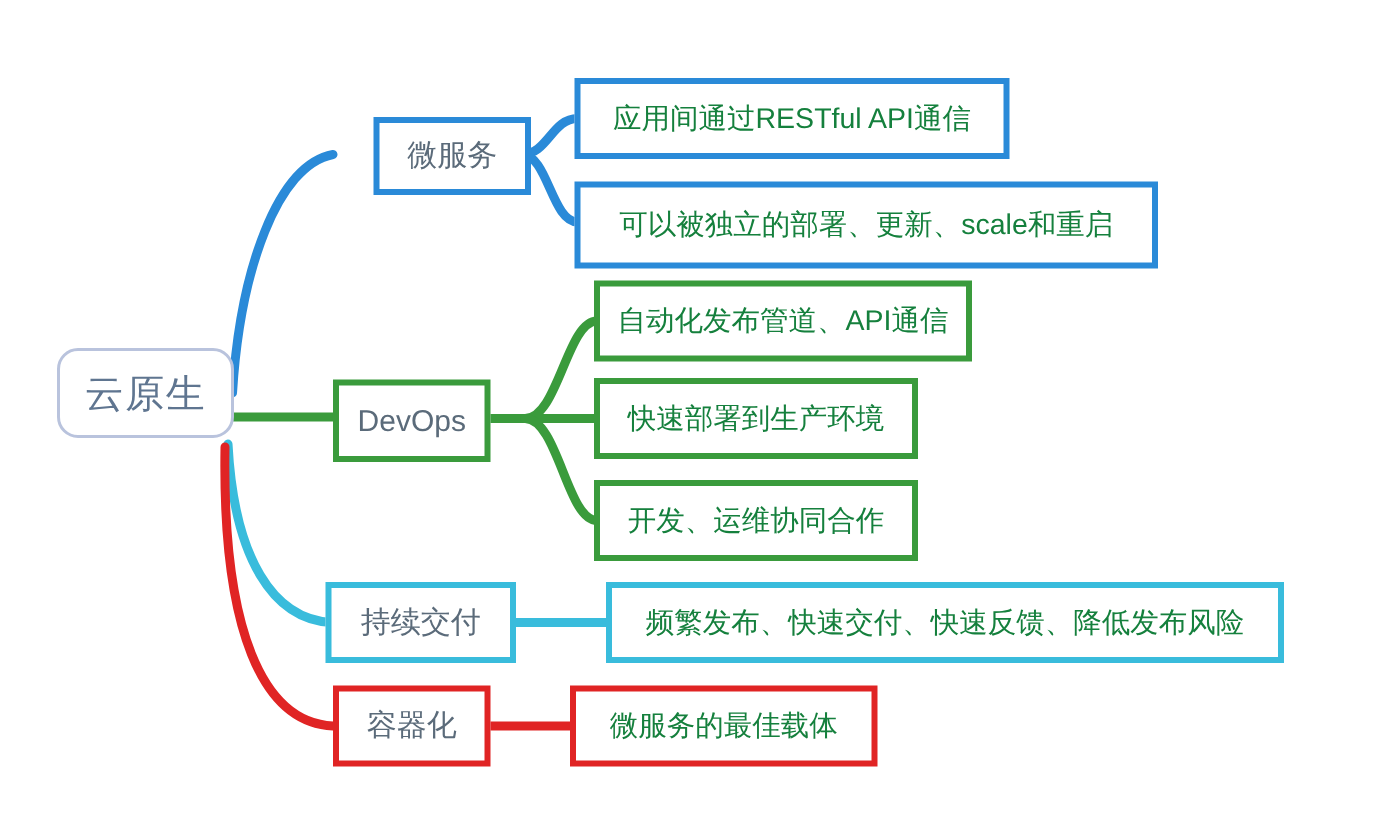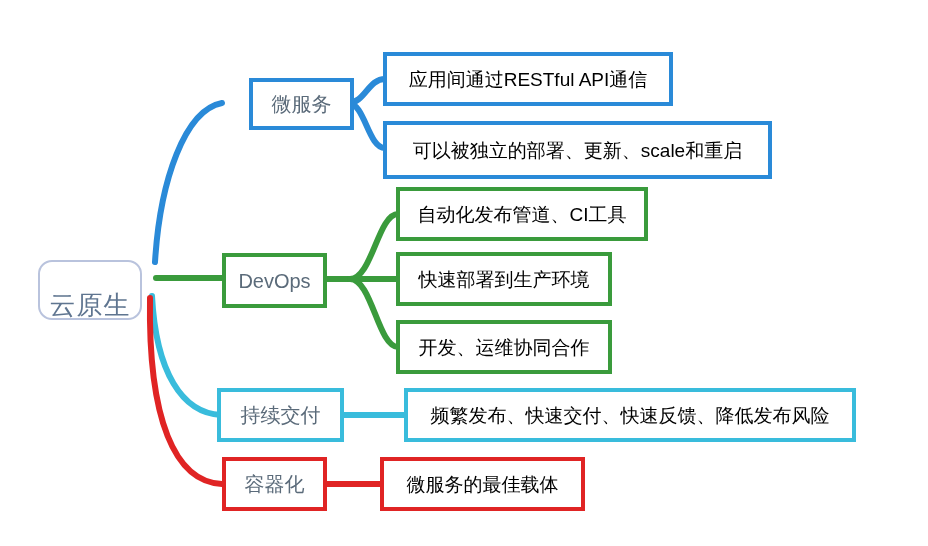--- a/index.html
+++ b/index.html
@@ -55,21 +55,21 @@
   .node-branch {
     border-width: 4px;
     border-style: solid;
     color: #5b6b7a;
     font-size: 20px;
   }
   
   .node-leaf {
     border-width: 4px;
     border-style: solid;
-    color: #000000;
+    color: #15803d;
     font-size: 19px;
   }
   .c-blue   { border-color: #2a8ad8; }
   .c-green  { border-color: #3a9b3c; }
   .c-cyan   { border-color: #39bcdc; }
   .c-red    { border-color: #e02424; text-align: right; }
 </style>
 </head>
 <body>
 
@@ -94,42 +94,42 @@
       <path d="M 350 279 C 372 279 378 214 398 214" stroke="#3a9b3c" stroke-width="6"></path>
       <path d="M 350 279 L 398 279" stroke="#3a9b3c" stroke-width="6"></path>
       <path d="M 350 279 C 372 279 378 347 398 347" stroke="#3a9b3c" stroke-width="6"></path>
 
       <path d="M 344 415 L 406 415" stroke="#39bcdc" stroke-width="6"></path>
 
       <path d="M 325 484 L 382 484" stroke="#e02424" stroke-width="6"></path>
     </g>
   </svg>
 
-  <div class="node node-root" style="left:38px; top:260px; width:104px; height:60px;align-items:flex-end;">
+  <div class="node node-root" style="left:38px; top:232px; width:118px; height:60px;">
     <span class="node-label">云原生</span>
   </div>
 
   <div class="node node-branch c-blue" style="left:222px; top:78px; width:105px; height:52px;margin-left:27px;">
     <span class="node-label">微服务</span>
   </div>
 
   <div class="node node-leaf c-blue" style="left:383px; top:52px; width:290px; height:54px;">
     <span class="node-label">应用间通过RESTful API通信</span>
   </div>
 
   <div class="node node-leaf c-blue" style="left:383px; top:121px; width:389px; height:58px;">
     <span class="node-label">可以被独立的部署、更新、scale和重启</span>
   </div>
 
   <div class="node node-branch c-green" style="left:222px; top:253px; width:105px; height:55px;">
     <span class="node-label">DevOps</span>
   </div>
 
   <div class="node node-leaf c-green" style="left:396px; top:187px; width:252px; height:54px;">
-    <span class="node-label">自动化发布管道、CI工具</span>
+    <span class="node-label">自动化发布管道、API通信</span>
   </div>
 
   <div class="node node-leaf c-green" style="left:396px; top:252px; width:216px; height:54px;">
     <span class="node-label">快速部署到生产环境</span>
   </div>
 
   <div class="node node-leaf c-green" style="left:396px; top:320px; width:216px; height:54px;">
     <span class="node-label">开发、运维协同合作</span>
   </div>
 

